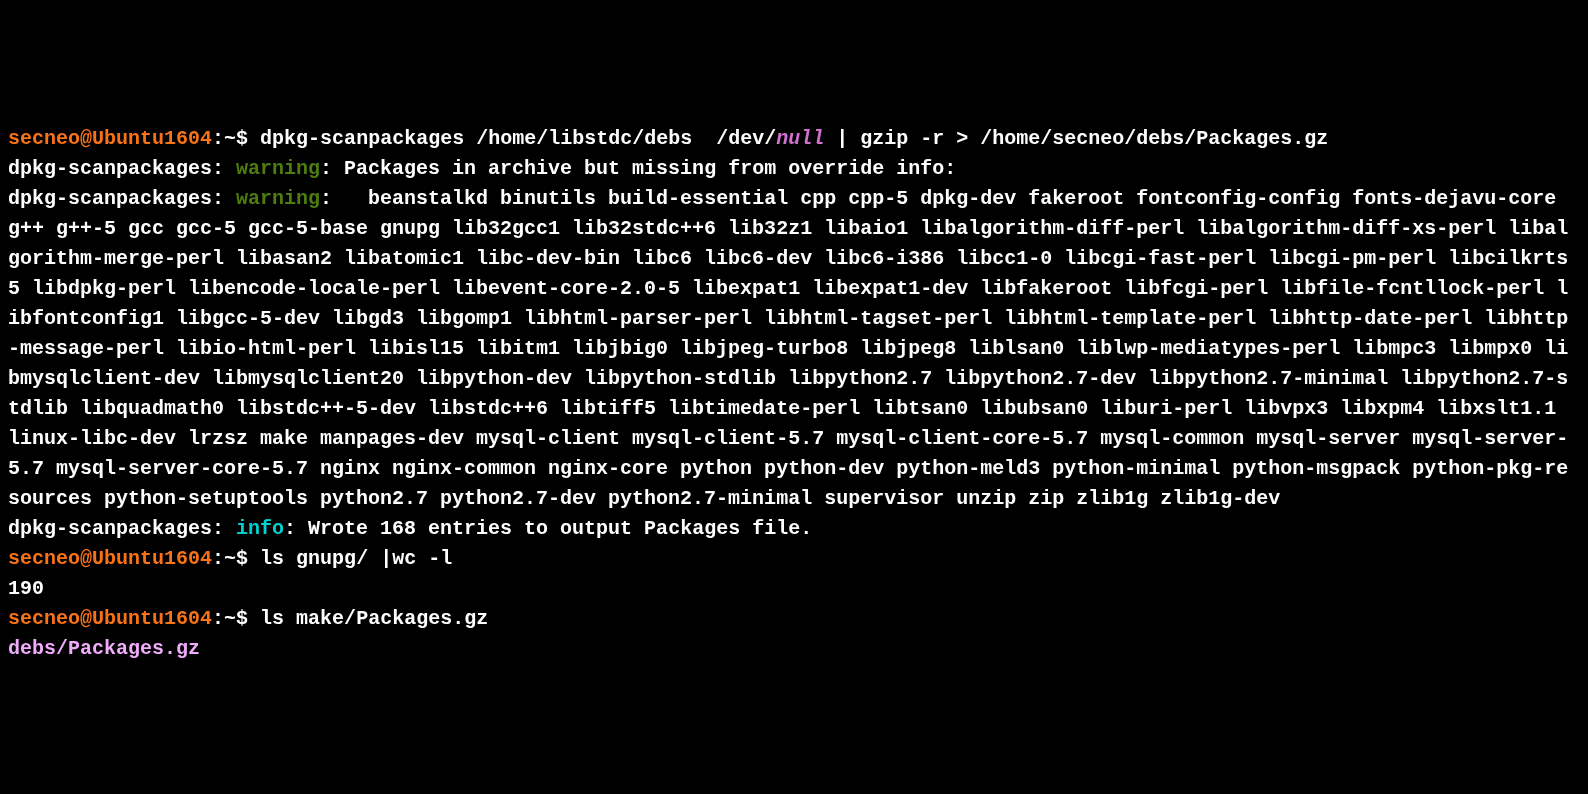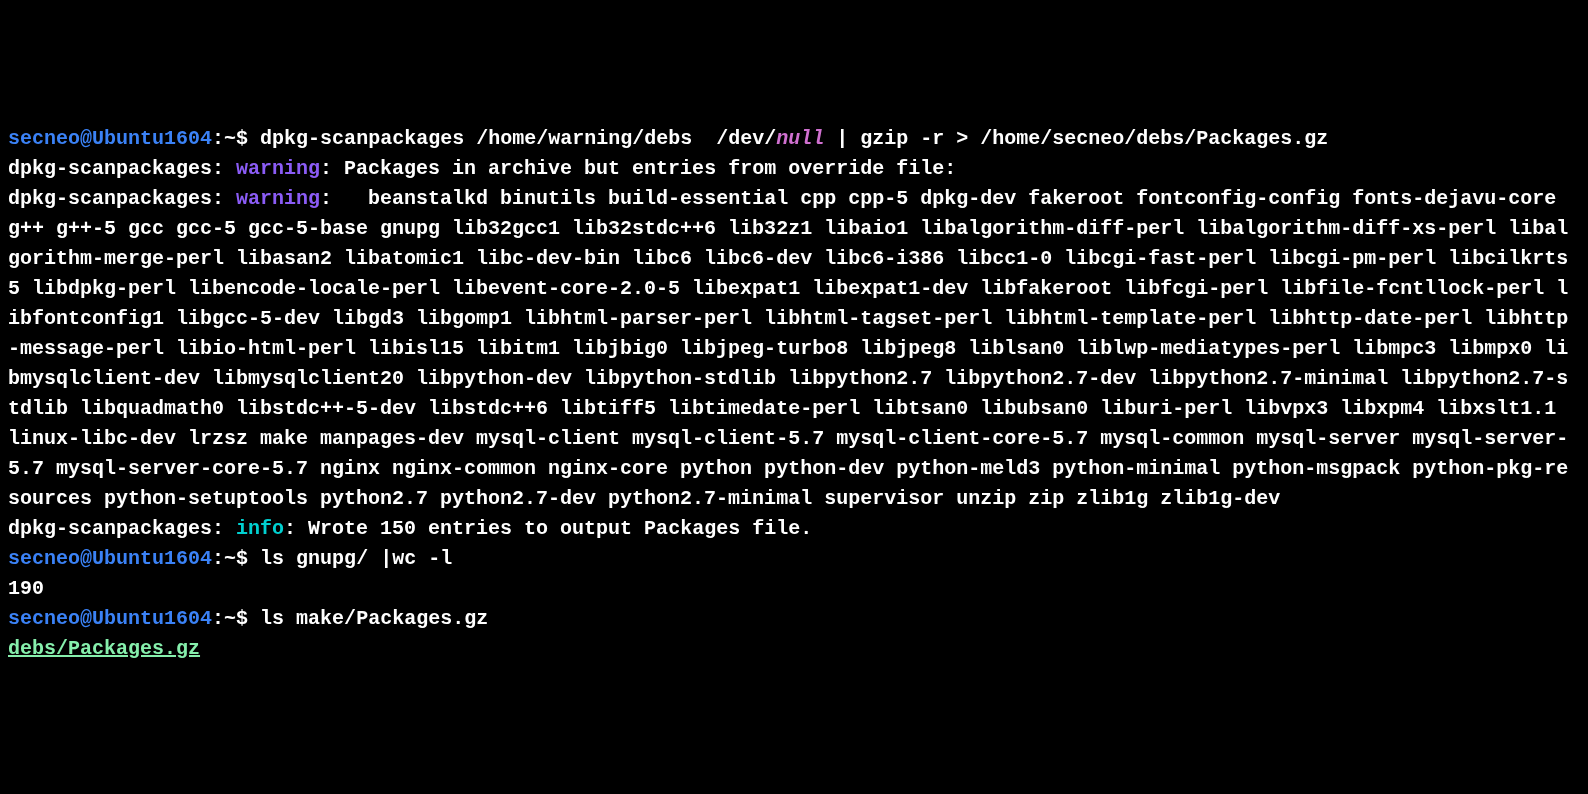--- a/index.html
+++ b/index.html
@@ -12,54 +12,53 @@
       color: #ffffff;
       font-family: 'Courier New', 'Consolas', monospace;
       font-size: 20px;
       line-height: 1.5;
       padding: 4px 8px;
       white-space: pre-wrap;
       word-break: break-all;
       font-weight: bold;
     }
     .prompt-user {
-      color: #3b82f6;
+      color: #f97316;
     }
     .prompt-symbol {
       color: #ffffff;
     }
     .cmd {
       color: #ffffff;
     }
     .null-kw {
       color: #d070d0;
       font-style: italic;
     }
     .warning {
-      color: #8b5cf6;
+      color: #4d7c0f;
     }
     .info {
       color: #00d0d0;
     }
     .file-output {
-      color: #86efac;
-      text-decoration: underline;
+      color: #f0abfc;
     }
     .terminal {
       width: 100%;
     }
   </style>
 </head>
 <body>
 
 
 
-<div class="terminal"><span><span class="prompt-user">secneo@Ubuntu1604</span><span>:</span><span>~</span><span class="prompt-symbol">$</span><span> </span><span class="cmd">dpkg-scanpackages /home/warning/debs  /dev/</span><span class="null-kw">null</span><span class="cmd"> | gzip -r &gt; /home/secneo/debs/Packages.gz</span></span>
-<span><span>dpkg-scanpackages: </span><span class="warning">warning</span><span>: Packages in archive but entries from override file:</span></span>
+<div class="terminal"><span><span class="prompt-user">secneo@Ubuntu1604</span><span>:</span><span>~</span><span class="prompt-symbol">$</span><span> </span><span class="cmd">dpkg-scanpackages /home/libstdc/debs  /dev/</span><span class="null-kw">null</span><span class="cmd"> | gzip -r &gt; /home/secneo/debs/Packages.gz</span></span>
+<span><span>dpkg-scanpackages: </span><span class="warning">warning</span><span>: Packages in archive but missing from override info:</span></span>
 <span><span>dpkg-scanpackages: </span><span class="warning">warning</span><span>:   beanstalkd binutils build-essential cpp cpp-5 dpkg-dev fakeroot fontconfig-config fonts-dejavu-core g++ g++-5 gcc gcc-5 gcc-5-base gnupg lib32gcc1 lib32stdc++6 lib32z1 libaio1 libalgorithm-diff-perl libalgorithm-diff-xs-perl libalgorithm-merge-perl libasan2 libatomic1 libc-dev-bin libc6 libc6-dev libc6-i386 libcc1-0 libcgi-fast-perl libcgi-pm-perl libcilkrts5 libdpkg-perl libencode-locale-perl libevent-core-2.0-5 libexpat1 libexpat1-dev libfakeroot libfcgi-perl libfile-fcntllock-perl libfontconfig1 libgcc-5-dev libgd3 libgomp1 libhtml-parser-perl libhtml-tagset-perl libhtml-template-perl libhttp-date-perl libhttp-message-perl libio-html-perl libisl15 libitm1 libjbig0 libjpeg-turbo8 libjpeg8 liblsan0 liblwp-mediatypes-perl libmpc3 libmpx0 libmysqlclient-dev libmysqlclient20 libpython-dev libpython-stdlib libpython2.7 libpython2.7-dev libpython2.7-minimal libpython2.7-stdlib libquadmath0 libstdc++-5-dev libstdc++6 libtiff5 libtimedate-perl libtsan0 libubsan0 liburi-perl libvpx3 libxpm4 libxslt1.1 linux-libc-dev lrzsz make manpages-dev mysql-client mysql-client-5.7 mysql-client-core-5.7 mysql-common mysql-server mysql-server-5.7 mysql-server-core-5.7 nginx nginx-common nginx-core python python-dev python-meld3 python-minimal python-msgpack python-pkg-resources python-setuptools python2.7 python2.7-dev python2.7-minimal supervisor unzip zip zlib1g zlib1g-dev</span></span>
-<span><span>dpkg-scanpackages: </span><span class="info">info</span><span>: Wrote 150 entries to output Packages file.</span></span>
+<span><span>dpkg-scanpackages: </span><span class="info">info</span><span>: Wrote 168 entries to output Packages file.</span></span>
 <span><span class="prompt-user">secneo@Ubuntu1604</span><span>:</span><span>~</span><span class="prompt-symbol">$</span><span> </span><span class="cmd">ls gnupg/ |wc -l</span></span>
 <span>190</span>
 <span><span class="prompt-user">secneo@Ubuntu1604</span><span>:</span><span>~</span><span class="prompt-symbol">$</span><span> </span><span class="cmd">ls make/Packages.gz</span></span>
 <span class="file-output">debs/Packages.gz</span></div>
 
 
 
 
 </body></html>

